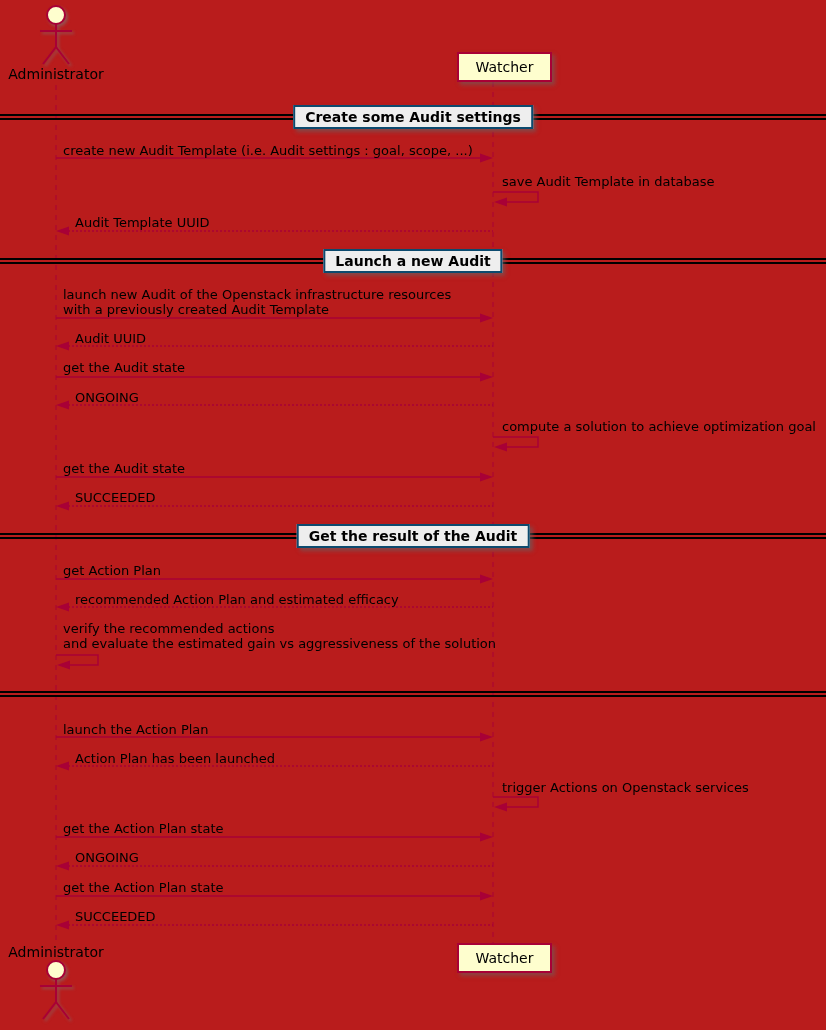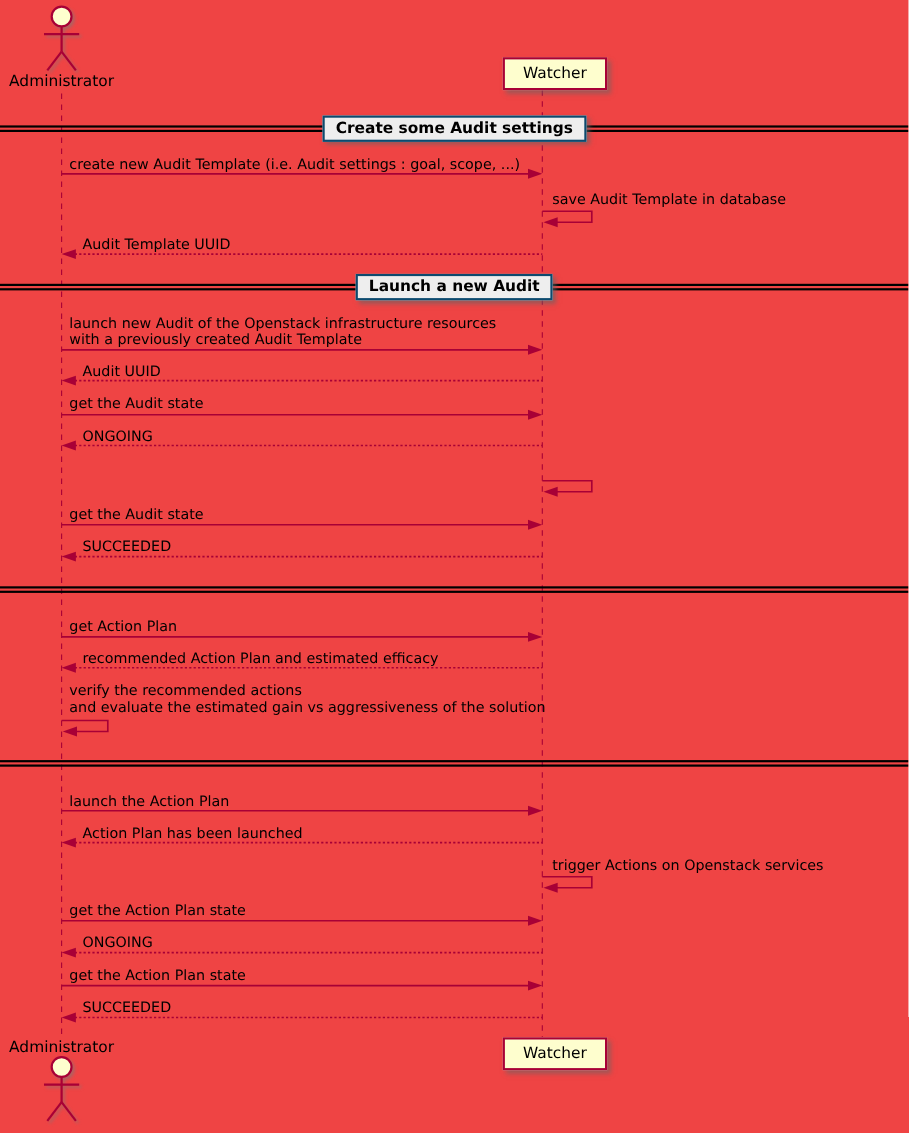--- a/index.html
+++ b/index.html
@@ -1,16 +1,16 @@
 <!DOCTYPE html>
 <html><head>
 <meta charset="utf-8">
 <style>
   html,body{margin:0;padding:0;background:#fff;}
-  .diagram{position:relative;width:826px;height:1030px;background:#ef4444;
+  .diagram{position:relative;width:826px;height:1030px;background:#b91c1c;
            font-family:"DejaVu Sans","Liberation Sans",sans-serif;overflow:hidden;}
   svg{position:absolute;left:0;top:0;}
   .lifeline{stroke:#A80036;stroke-width:1;stroke-dasharray:5,5;fill:none;}
   .aline{stroke:#A80036;stroke-width:2;fill:none;}
   .ahead{fill:#FEFECE;stroke:#A80036;stroke-width:2;}
   .arrow{stroke:#A80036;stroke-width:1.5;fill:none;}
   .dot{stroke-dasharray:2,2;}
   .tip{fill:#A80036;stroke:none;}
   .dl{fill:#000000;}
   .actor-shadow{filter:drop-shadow(2px 2px 1.5px rgba(120,120,120,0.55));}
@@ -110,29 +110,31 @@
     </g>
   </svg>
 
   <div class="actor-label" style="left:56px;top:66px;">Administrator</div>
   <div class="actor-label" style="left:56px;top:944px;">Administrator</div>
   <div class="pbox" style="top:52px;">Watcher</div>
   <div class="pbox" style="top:943px;">Watcher</div>
 
   <div class="divider" style="top:105px;">Create some Audit settings</div>
   <div class="divider" style="top:249px;">Launch a new Audit</div>
+  <div class="divider" style="top:524px;">Get the result of the Audit</div>
 
   <div class="msg" style="left:63px;top:143px;">create new Audit Template (i.e. Audit settings : goal, scope, ...)</div>
   <div class="msg" style="left:502px;top:174px;">save Audit Template in database</div>
   <div class="msg" style="left:75px;top:215px;">Audit Template UUID</div>
   <div class="msg" style="left:63px;top:287px;">launch new Audit of the Openstack infrastructure resources
 with a previously created Audit Template</div>
   <div class="msg" style="left:75px;top:331px;">Audit UUID</div>
   <div class="msg" style="left:63px;top:360px;">get the Audit state</div>
   <div class="msg" style="left:75px;top:390px;">ONGOING</div>
+  <div class="msg" style="left:502px;top:419px;">compute a solution to achieve optimization goal</div>
   <div class="msg" style="left:63px;top:461px;">get the Audit state</div>
   <div class="msg" style="left:75px;top:490px;">SUCCEEDED</div>
   <div class="msg" style="left:63px;top:563px;">get Action Plan</div>
   <div class="msg" style="left:75px;top:592px;text-align:center;">recommended Action Plan and estimated efficacy</div>
   <div class="msg" style="left:63px;top:621px;">verify the recommended actions
 and evaluate the estimated gain vs aggressiveness of the solution</div>
   <div class="msg" style="left:63px;top:722px;">launch the Action Plan</div>
   <div class="msg" style="left:75px;top:751px;">Action Plan has been launched</div>
   <div class="msg" style="left:502px;top:780px;">trigger Actions on Openstack services</div>
   <div class="msg" style="left:63px;top:821px;">get the Action Plan state</div>

